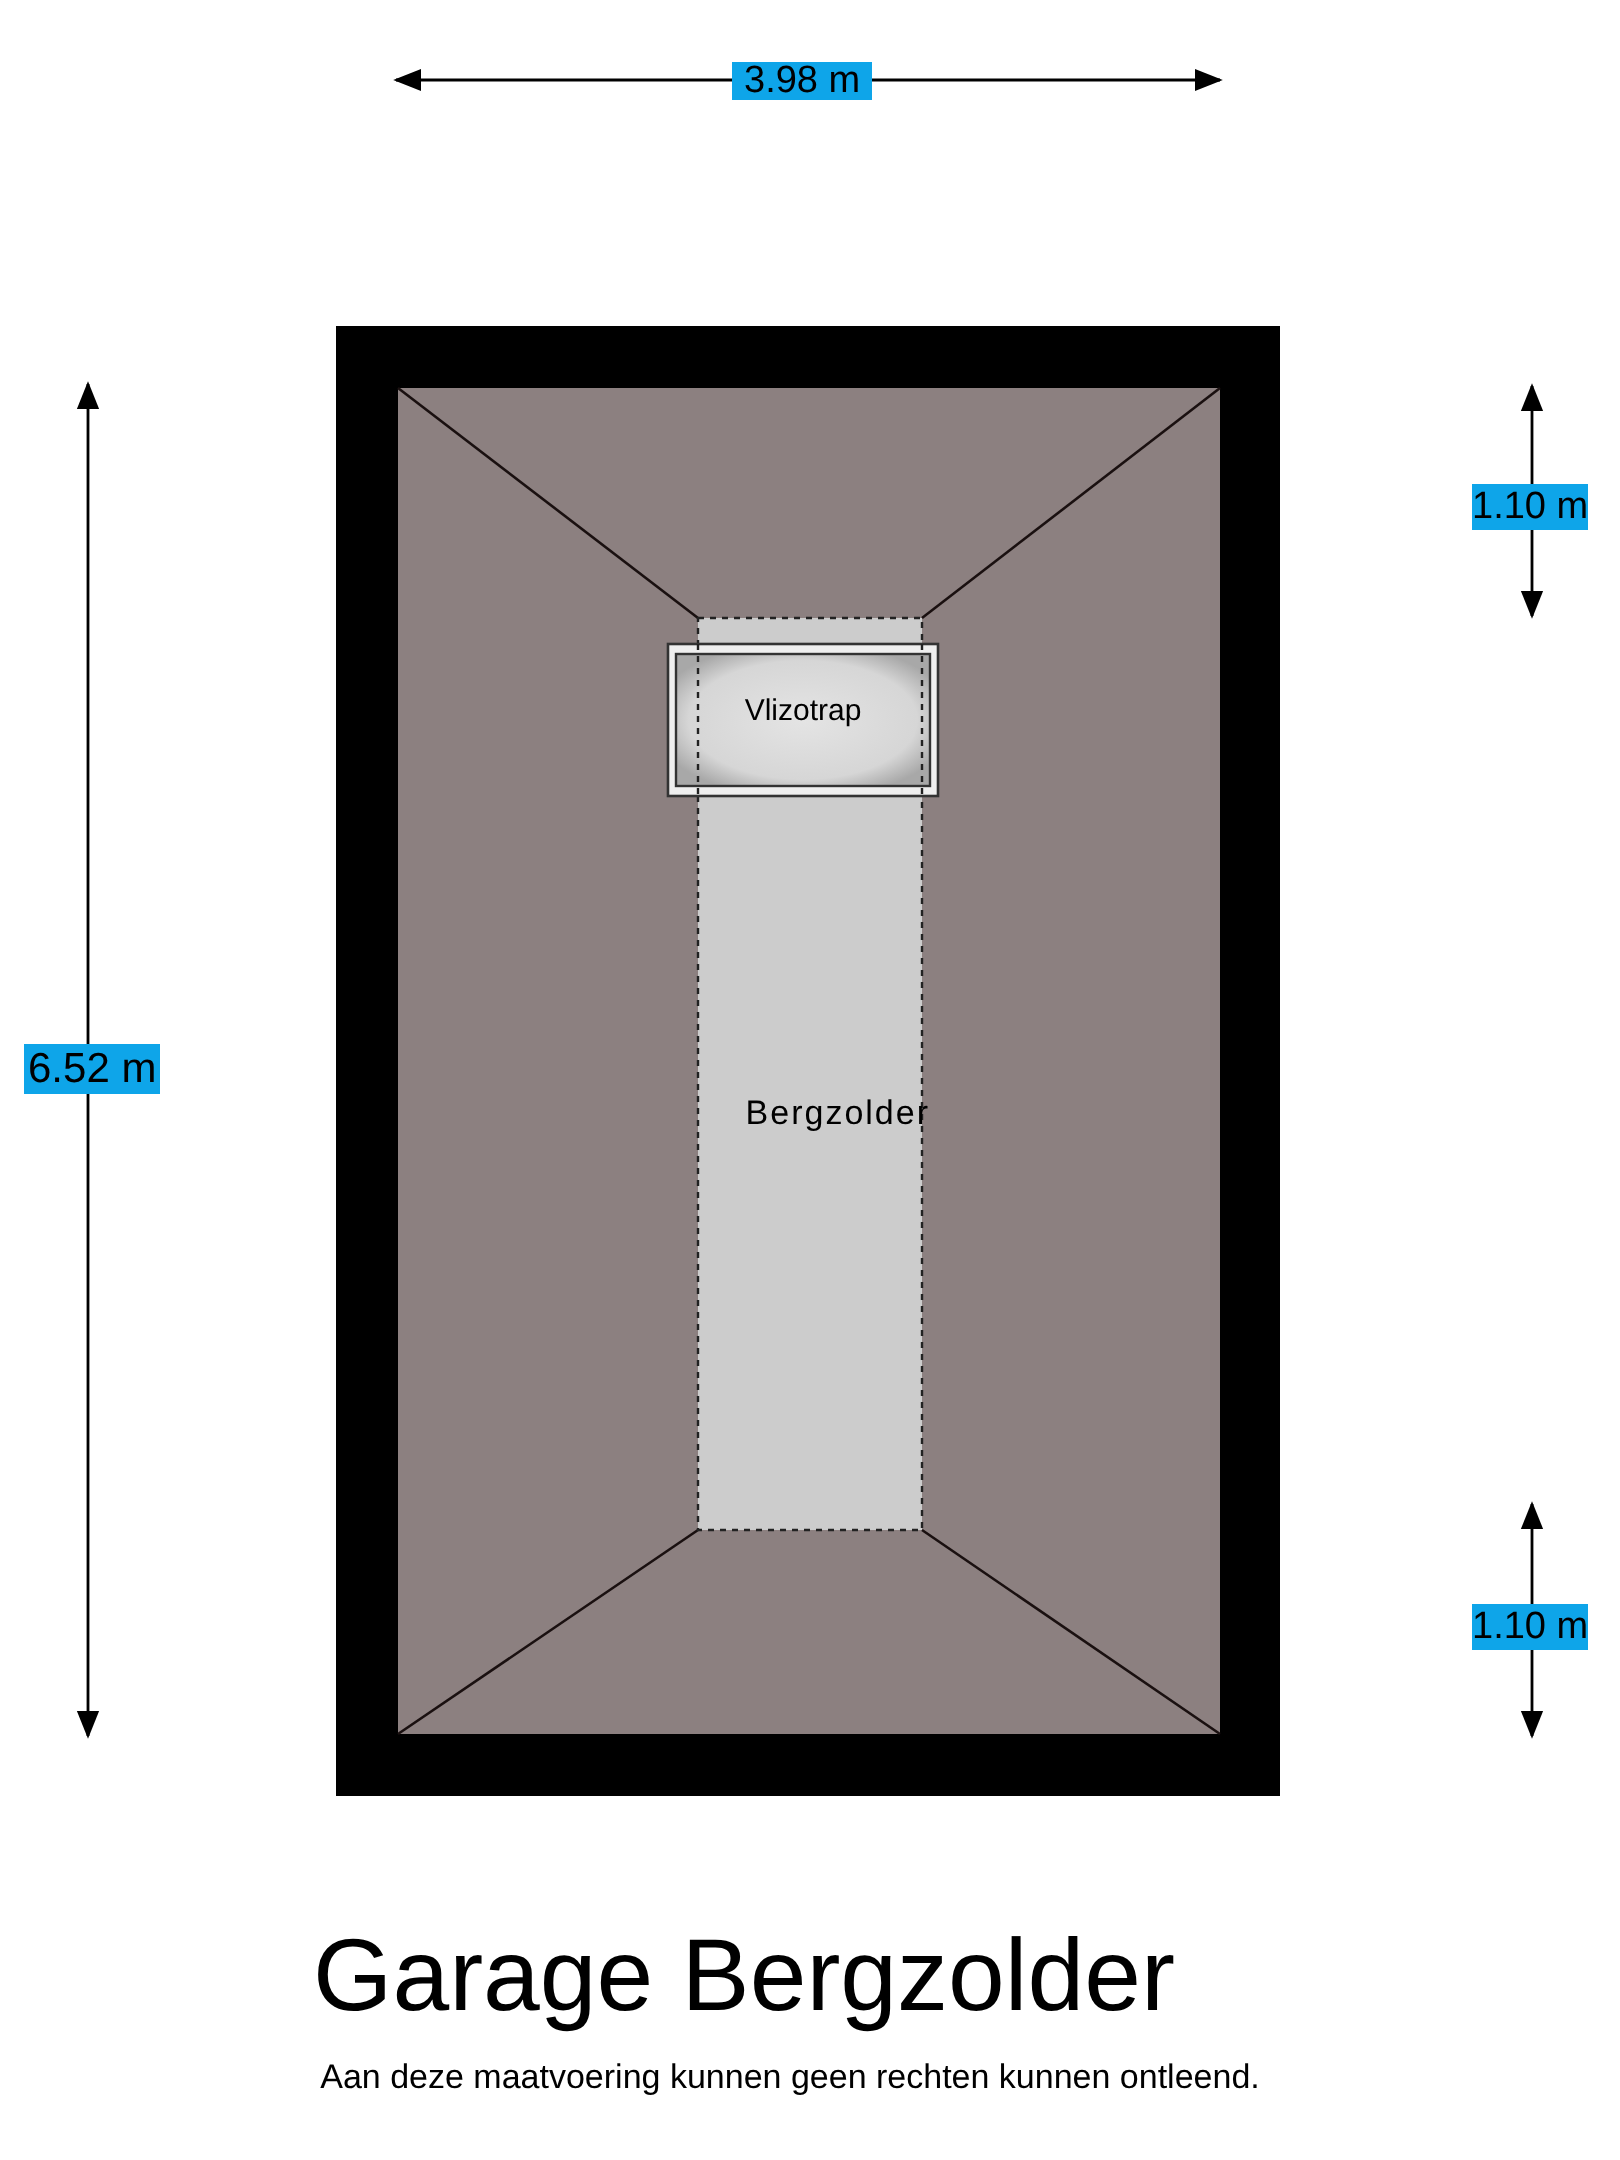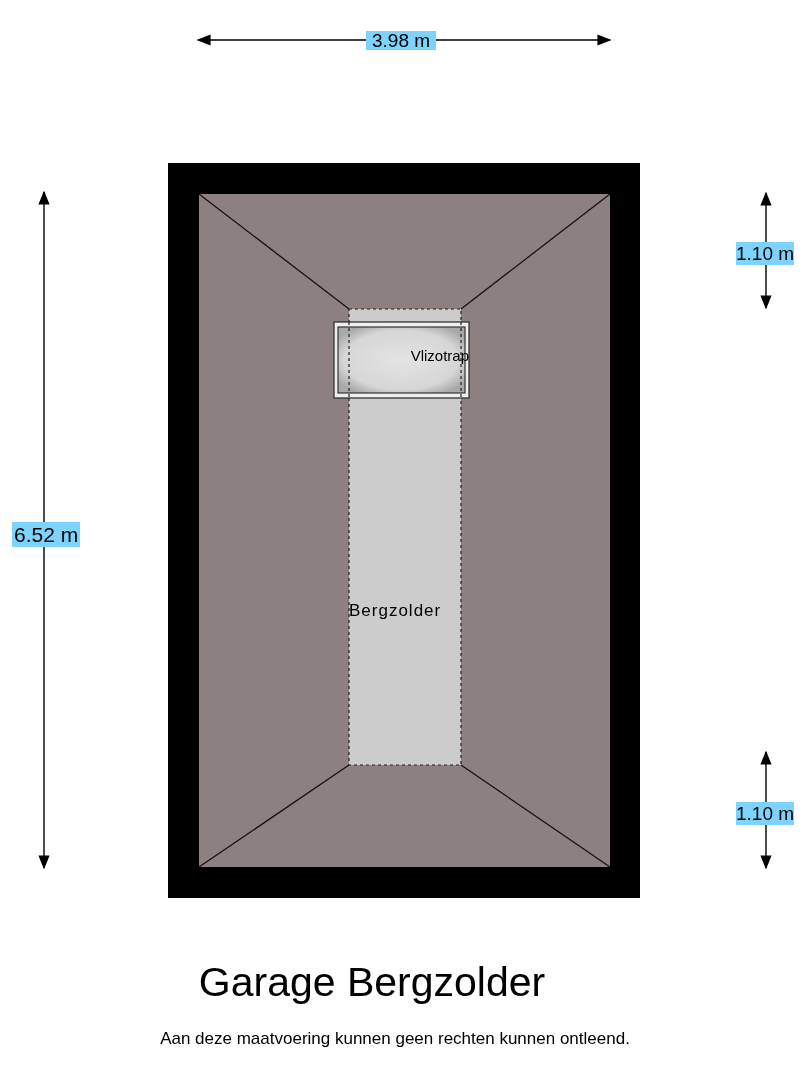--- a/index.html
+++ b/index.html
@@ -1,28 +1,28 @@
 <!DOCTYPE html>
 <html><head>
 <meta charset="utf-8">
 <style>
   html, body { margin:0; padding:0; background:#ffffff; }
   body { width:810px; height:1080px; position:relative; overflow:hidden;
          font-family:"Liberation Sans", sans-serif; color:#000; }
   svg.plan { position:absolute; left:0; top:0; }
-  .lbl { position:absolute; white-space:nowrap; background:#7dd3fc; line-height:1; }
+  .lbl { position:absolute; white-space:nowrap; background:#0ea5e9; line-height:1; }
   .dim-top { left:366px; top:31px; font-size:19px; padding:0 6px; }
   .dim-left { left:12px; top:522px; font-size:21px; padding:2px 2px; }
   .dim-r1 { left:736px; top:242px; font-size:19px; padding:2px 0; }
   .dim-r2 { left:736px; top:802px; font-size:19px; padding:2px 0; }
-  .room-vlizo { position:absolute; left:334px; top:348px; width:135px; text-align:right;
+  .room-vlizo { position:absolute; left:334px; top:348px; width:135px; text-align:center;
                 font-size:15px; line-height:1; }
-  .room-berg { position:absolute; left:349px; top:602px; width:116px; text-align:left;
+  .room-berg { position:absolute; left:349px; top:548px; width:116px; text-align:right;
                font-size:17px; letter-spacing:1px; line-height:1; }
-  .title { position:absolute; left:0; top:962px; width:744px; text-align:center; font-size:41px; line-height:1; }
+  .title { position:absolute; left:0; top:962px; width:744px; text-align:center; font-size:51px; line-height:1; }
   .disclaimer { position:absolute; left:0; top:1030px; width:790px; text-align:center; font-size:17px; line-height:1; }
 </style>
 </head>
 <body>
 
 <svg class="plan" width="810" height="1080" viewBox="0 0 810 1080">
   <defs>
     <marker id="ah" viewBox="0 0 10 10" refX="9" refY="5" markerWidth="10" markerHeight="10" orient="auto-start-reverse">
       <path d="M0,1 L10,5 L0,9 z" fill="#000"></path>
     </marker>

